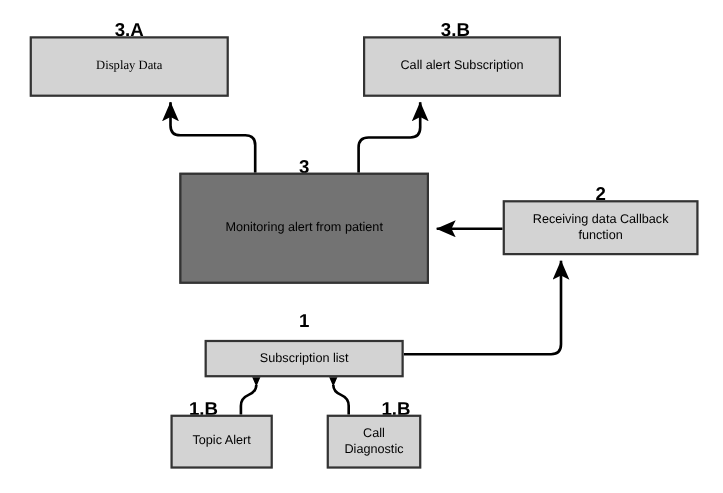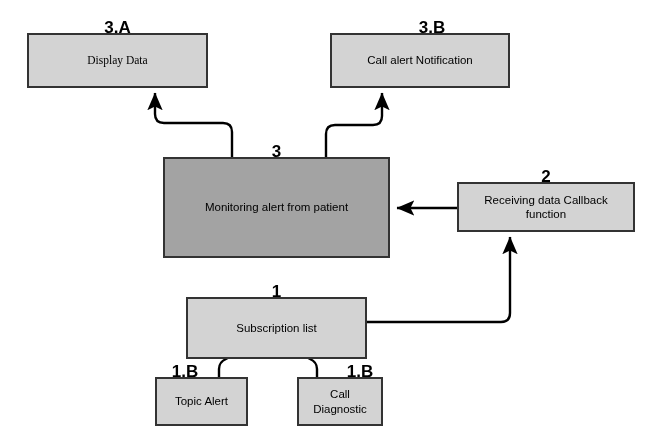--- a/index.html
+++ b/index.html
@@ -28,21 +28,21 @@
     font-size: 11.5px;
     color: #000000;
     line-height: 1.25;
     padding: 2px 6px;
   }
   .node .node-label {
     display: block;
     white-space: pre-line;
   }
   .fill-light { background: #d3d3d3; }
-  .fill-dark  { background: #a3a3a3; }
+  .fill-dark  { background: #737373; }
 
   .tag {
     position: absolute;
     font-size: 17px;
     font-weight: bold;
     color: #000000;
     white-space: nowrap;
     text-align: center;
   }
 
@@ -78,38 +78,38 @@
     <path d="M219,377 L219,369 Q219,362 226,359 Q233,356 233,350 L233,351" fill="none" stroke="#000000" stroke-width="2.4" marker-end="url(#arrowhead)"></path>
 
     <path d="M317,377 L317,369 Q317,362 310,359 Q303,356 303,350 L303,351" fill="none" stroke="#000000" stroke-width="2.4" marker-end="url(#arrowhead)"></path>
   </svg>
 
   <div class="tag" style="left:27px; top:18px; width:181px;">3.A</div>
   <div class="node fill-light" style="left:27px; top:33px; width:181px; height:55px;font-family:Liberation Serif, serif;">
     <span class="node-label">Display Data</span>
   </div>
 
-  <div class="tag" style="left:342px; top:18px; width:180px;">3.B</div>
+  <div class="tag" style="left:324px; top:18px; width:180px;">3.B</div>
   <div class="node fill-light" style="left:330px; top:33px; width:180px; height:55px;">
-    <span class="node-label">Call alert Notification</span>
+    <span class="node-label">Call alert Subscription</span>
   </div>
 
   <div class="tag" style="left:163px; top:142px; width:227px;">3</div>
   <div class="node fill-dark" style="left:163px; top:157px; width:227px; height:101px;">
     <span class="node-label">Monitoring alert from patient</span>
   </div>
 
   <div class="tag" style="left:457px; top:167px; width:178px;">2</div>
   <div class="node fill-light" style="left:457px; top:182px; width:178px; height:50px;text-align:center;">
     <span class="node-label">Receiving data Callback
 function</span>
   </div>
 
   <div class="tag" style="left:186px; top:282px; width:181px;">1</div>
-  <div class="node fill-light" style="left:186px; top:297px; width:181px; height:62px;align-items:center;">
+  <div class="node fill-light" style="left:186px; top:309px; width:181px; height:34px;align-items:center;">
     <span class="node-label">Subscription list</span>
   </div>
 
   <div class="tag" style="left:155px; top:362px; width:60px;">1.B</div>
   <div class="node fill-light" style="left:155px; top:377px; width:93px; height:49px;">
     <span class="node-label">Topic Alert</span>
   </div>
 
   <div class="tag" style="left:330px; top:362px; width:60px;">1.B</div>
   <div class="node fill-light" style="left:297px; top:377px; width:86px; height:49px;">

